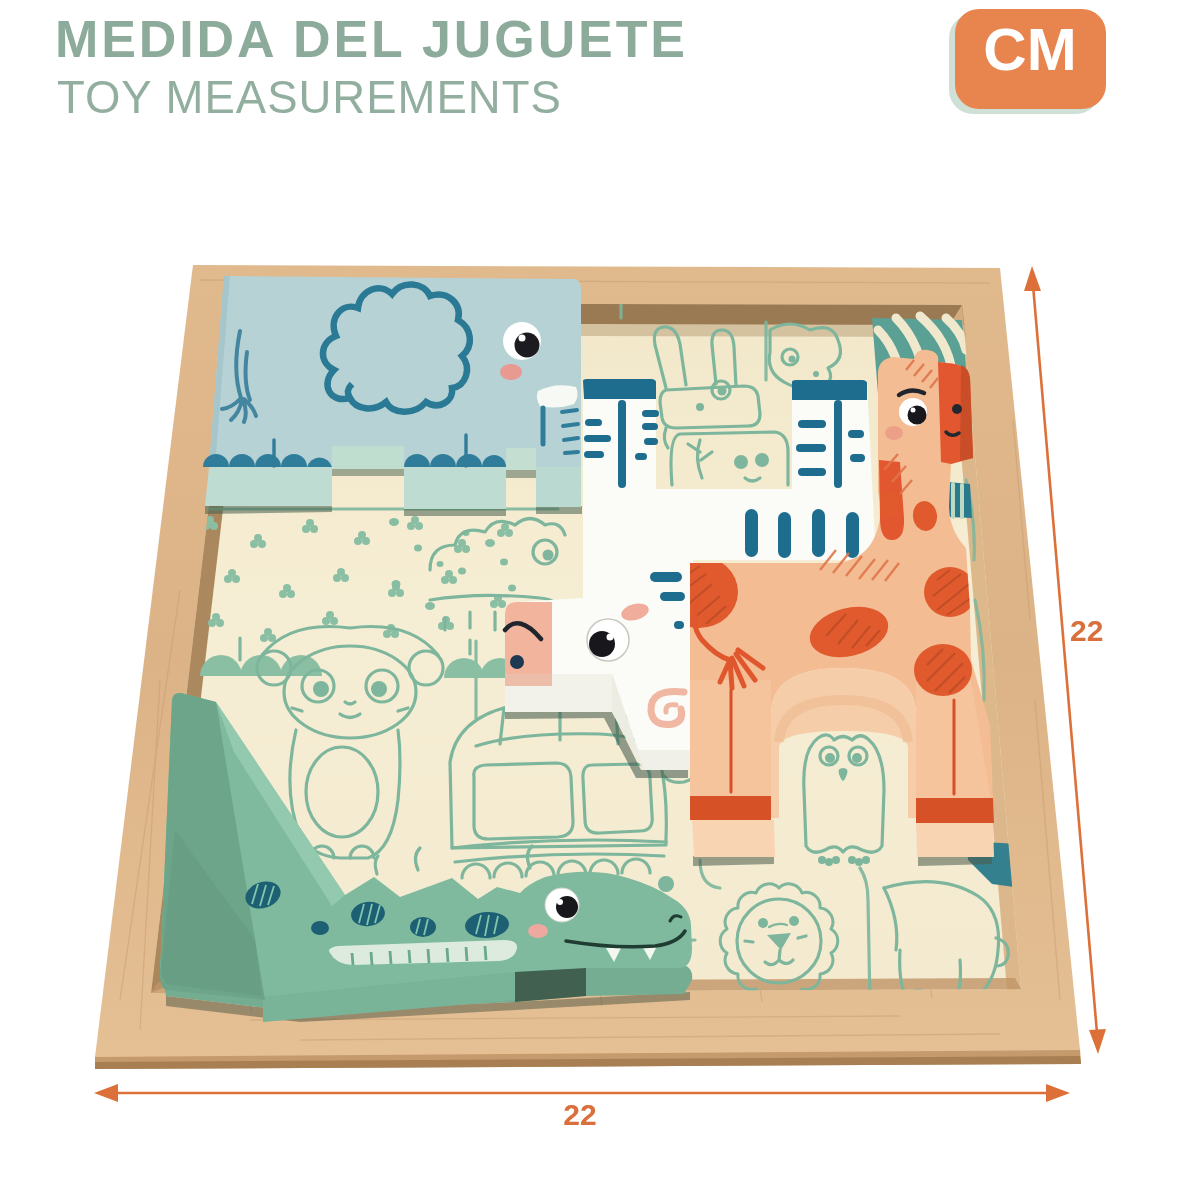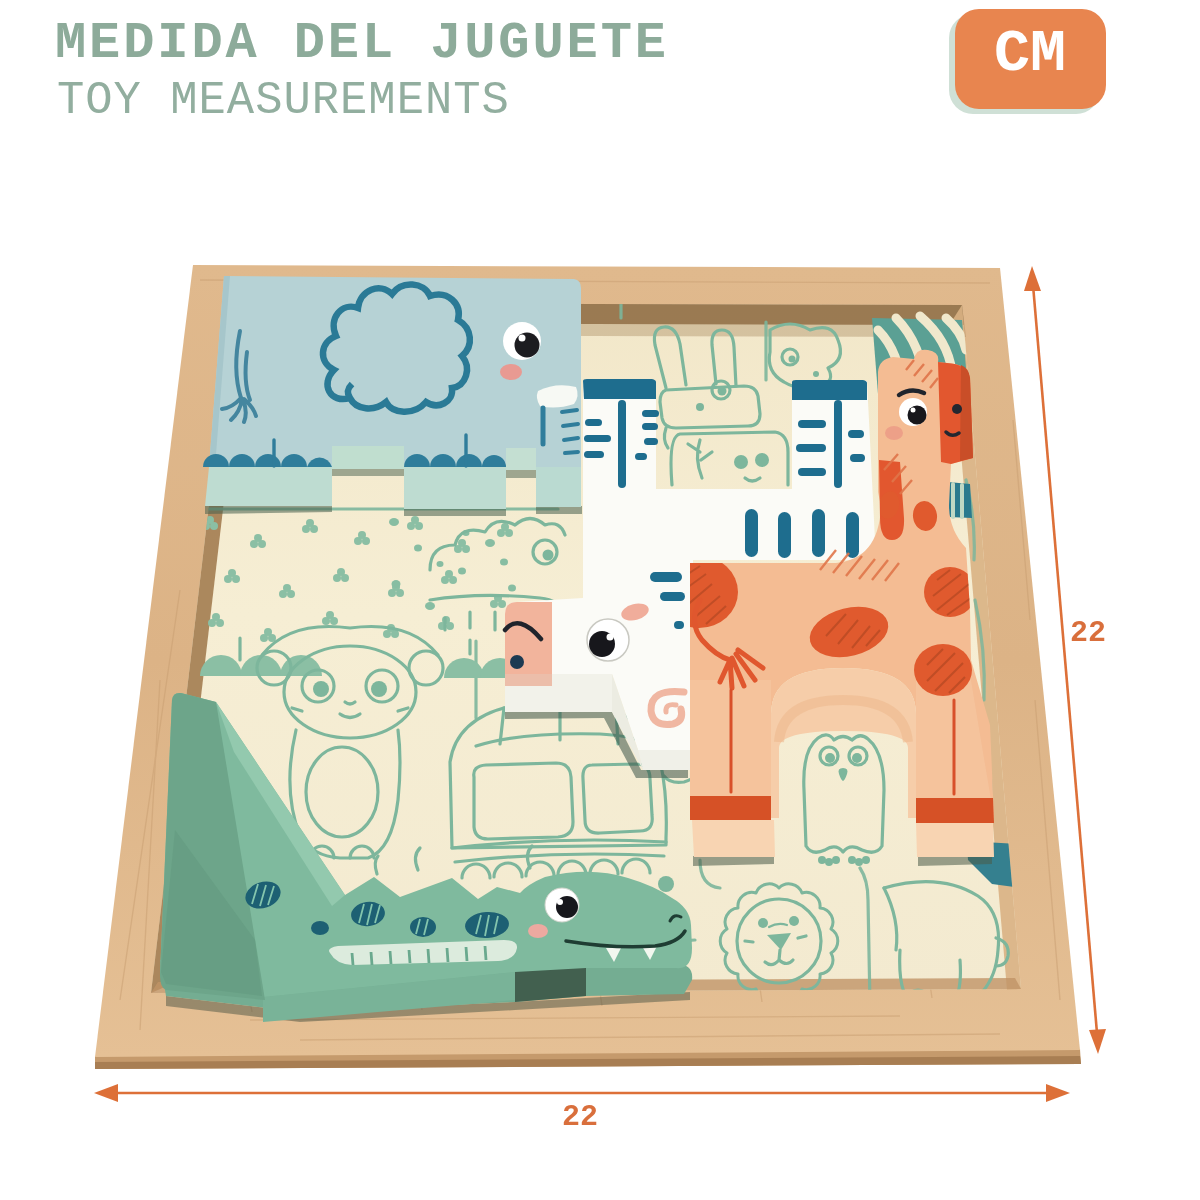--- a/index.html
+++ b/index.html
@@ -1,17 +1,17 @@
 <!DOCTYPE html>
 <html><head>
 <meta charset="utf-8">
 <style>
   html,body{margin:0;padding:0;background:#ffffff;}
   .page{position:relative;width:1200px;height:1200px;overflow:hidden;background:#ffffff;
-        font-family:Liberation Mono, monospace;}
+        font-family:Liberation Sans, sans-serif;}
   svg{position:absolute;left:0;top:0;}
 </style>
 </head>
 <body>
 <div class="page">
 <svg width="1200" height="1200" viewBox="0 0 1200 1200">
   <defs>
     <linearGradient id="woodTop" x1="0" y1="0" x2="0" y2="1">
       <stop offset="0" stop-color="#e0b98d"></stop>
       <stop offset="0.5" stop-color="#dcb386"></stop>

